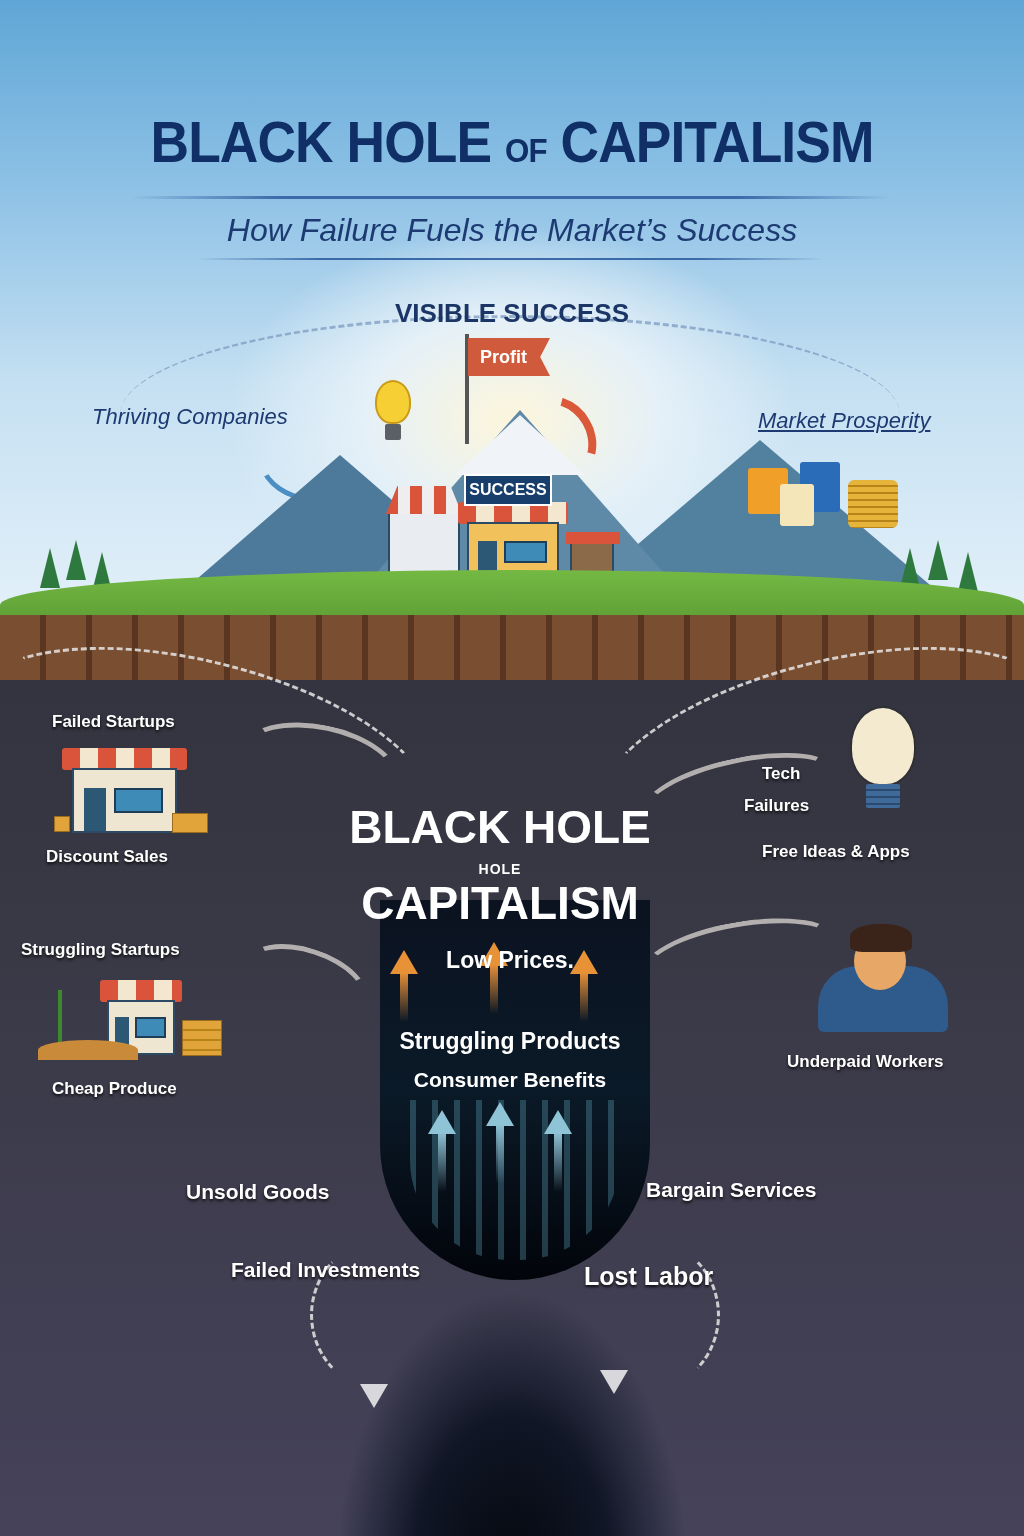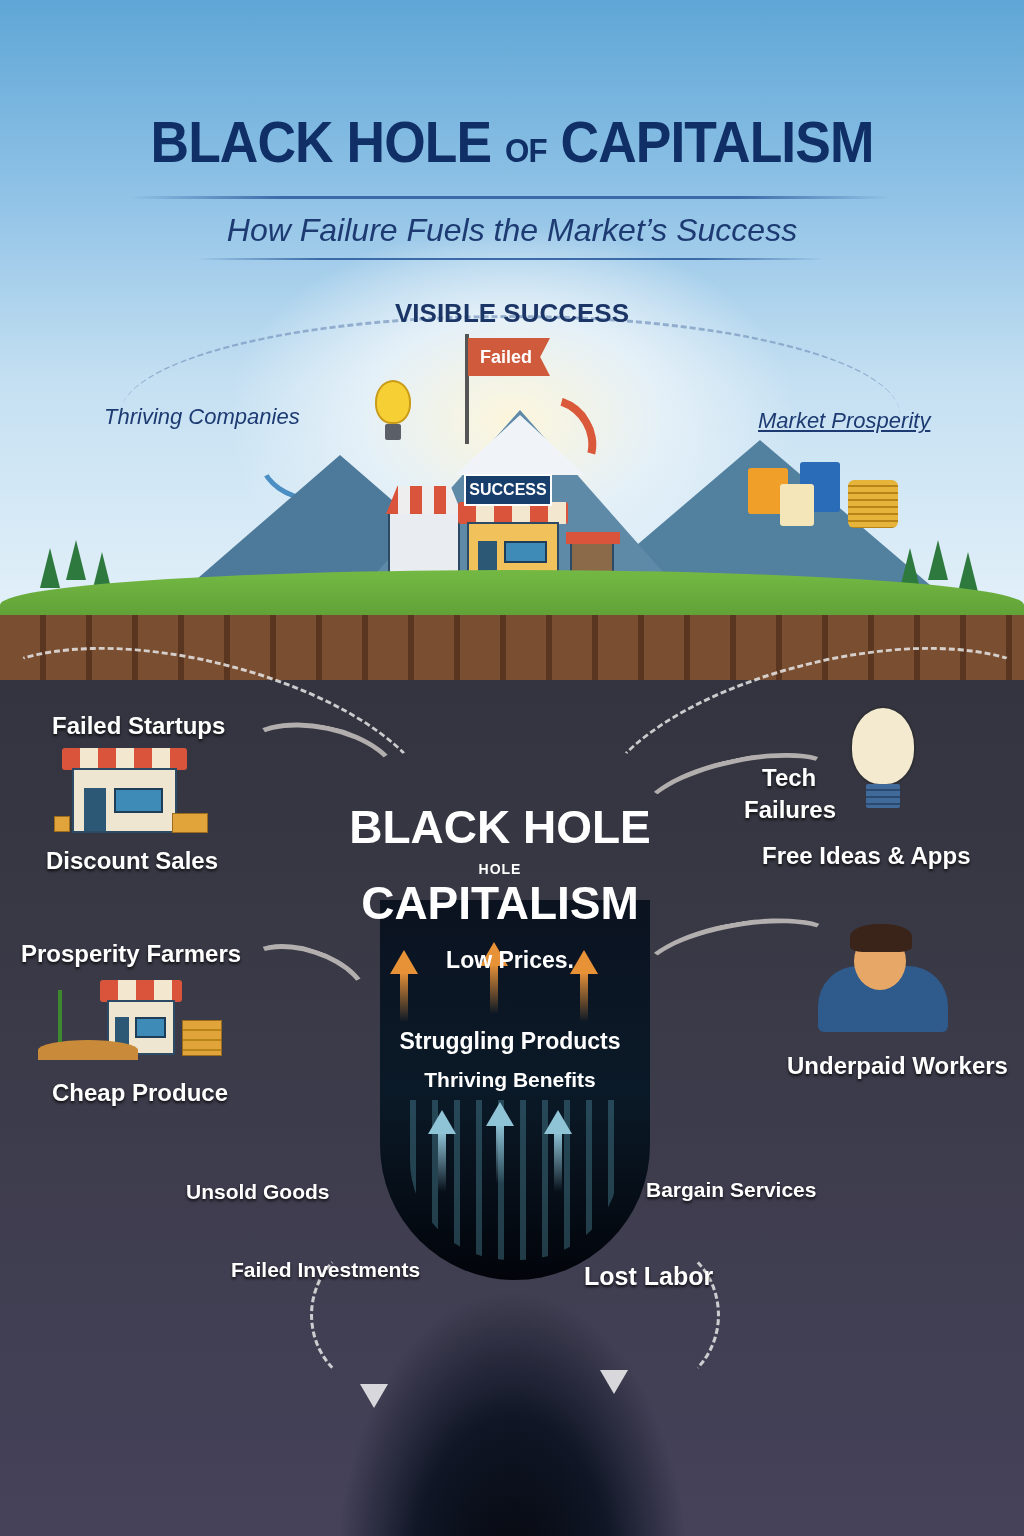--- a/index.html
+++ b/index.html
@@ -31,21 +31,21 @@
   .hole-core { position: absolute; left: 380px; top: 900px; width: 270px; height: 380px;
     border-radius: 0 0 135px 135px;
     background: linear-gradient(#0b1220 0%, #0b1a28 50%, #02040a 100%); }
   .rays { position: absolute; left: 410px; top: 1100px; width: 210px; height: 160px;
     background: repeating-linear-gradient(90deg, rgba(90,160,180,0.35) 0 6px, rgba(0,0,0,0) 6px 22px); border-radius: 0 0 100px 100px; }
   .hole-title { position: absolute; left: 330px; width: 340px; text-align: center; color: #ffffff; font-weight: 700; }
   .hole-title.l1 { top: 800px; font-size: 46px; }
   .hole-title.mid { top: 861px; font-size: 14px; letter-spacing: 1px; }
   .hole-title.l2 { top: 876px; font-size: 46px; }
   .benefit { position: absolute; left: 330px; width: 360px; text-align: center; color: #fff; font-weight: 700; font-size: 23px; }
-  .u-label { position: absolute; color: #ffffff; font-weight: 700; font-size: 24px;
+  .u-label { position: absolute; color: #ffffff; font-weight: 700; font-size: 17px;
     text-shadow: 0 2px 3px rgba(0,0,0,0.8); white-space: nowrap; }
   .arrow-up { position: absolute; width: 0; height: 0; border-left: 14px solid transparent; border-right: 14px solid transparent; }
   .arrow-up.orange { border-bottom: 24px solid #e89238; }
   .arrow-up.teal { border-bottom: 24px solid #8fc3d6; }
   .shaft { position: absolute; width: 8px; }
   .shaft.orange { background: linear-gradient(#e89238, rgba(232,146,56,0)); }
   .shaft.teal { background: linear-gradient(#8fc3d6, rgba(143,195,214,0)); }
   .icon { position: absolute; }
   .shop-awning { position: absolute; left: 0; top: 0; height: 22px; width: 100%;
     background: repeating-linear-gradient(90deg, #d9543a 0 18px, #f3e7d0 18px 36px); border-radius: 3px; }
@@ -78,34 +78,34 @@
   <span class="of">OF</span>
   <span>CAPITALISM</span>
 </div>
 <div class="rule" style="left:130px; top:196px; width:760px;"></div>
 <div class="subtitle">How Failure Fuels the Market’s Success</div>
 <div class="rule" style="left:195px; top:258px; width:630px; height:2px;"></div>
 
 <div class="arc-dash" style="left:120px; top:315px; width:780px; height:200px;"></div>
 <div class="visible-success">VISIBLE SUCCESS</div>
 
-<div class="sky-label" style="left:104px; top:404px;">Thriving Companies</div>
+<div class="sky-label" style="left:92px; top:404px;">Thriving Companies</div>
 <div class="sky-label" style="left:758px; top:408px;text-decoration:underline;">Market Prosperity</div>
 
 <div class="curved-arrow" style="left:258px; top:440px; width:90px; height:60px; border-color:#4b8ec4 transparent transparent transparent; transform:rotate(200deg);"></div>
 <div class="curved-arrow" style="left:515px; top:395px; width:80px; height:90px; border-width:8px; border-color:transparent #d9593a transparent transparent; transform:rotate(-30deg);"></div>
 
 <div class="mountain" style="left:190px; top:455px; border-width:0 150px 130px 150px; border-bottom-color:#4d7a9a;"></div>
 <div class="mountain" style="left:590px; top:440px; border-width:0 170px 145px 170px; border-bottom-color:#52809f;"></div>
 <div class="mountain" style="left:370px; top:410px; border-width:0 150px 170px 150px; border-bottom-color:#5e8aa8;"></div>
 <div class="mountain" style="left:455px; top:415px; border-width:0 65px 60px 65px; border-bottom-color:#f0f4f8;"></div>
 
 <div class="pole"></div>
 <div class="flag">
-    <span>Failed</span>
+    <span>Profit</span>
   </div>
 
 <div class="bulb" style="left:375px; top:380px; width:36px; height:44px; background:#f6cf35; border:2px solid #c99b18;"></div>
 <div style="position:absolute; left:385px; top:424px; width:16px; height:16px; background:#5a5f68; border-radius:2px;"></div>
 
 <div class="tree" style="left:40px; top:548px;"></div>
 <div class="tree" style="left:66px; top:540px;"></div>
 <div class="tree" style="left:92px; top:552px;"></div>
 <div class="tree" style="left:900px; top:548px;"></div>
 <div class="tree" style="left:928px; top:540px;"></div>
@@ -149,21 +149,21 @@
 
 <div class="shaft orange" style="left:400px; top:972px; height:50px;"></div>
 <div class="arrow-up orange" style="left:390px; top:950px;"></div>
 <div class="shaft orange" style="left:490px; top:964px; height:50px;"></div>
 <div class="arrow-up orange" style="left:480px; top:942px;"></div>
 <div class="shaft orange" style="left:580px; top:972px; height:50px;"></div>
 <div class="arrow-up orange" style="left:570px; top:950px;"></div>
 
 <div class="benefit" style="top:947px;">Low Prices.</div>
 <div class="benefit" style="top:1028px;">Struggling Products</div>
-<div class="benefit" style="top:1068px; font-size:21px;">Thriving Benefits</div>
+<div class="benefit" style="top:1068px; font-size:21px;">Consumer Benefits</div>
 
 <div class="shaft teal" style="left:438px; top:1132px; height:60px;"></div>
 <div class="arrow-up teal" style="left:428px; top:1110px;"></div>
 <div class="shaft teal" style="left:496px; top:1124px; height:60px;"></div>
 <div class="arrow-up teal" style="left:486px; top:1102px;"></div>
 <div class="shaft teal" style="left:554px; top:1132px; height:60px;"></div>
 <div class="arrow-up teal" style="left:544px; top:1110px;"></div>
 
 <div class="u-label" style="left:52px; top:712px;">Failed Startups</div>
 <div class="curved-arrow" style="left:240px; top:725px; width:160px; height:80px; transform:rotate(12deg);"></div>
@@ -171,21 +171,21 @@
   <div class="shop-awning"></div>
   <div class="shop-body">
       <div class="shop-door"></div>
       <div class="shop-window"></div>
     </div>
 </div>
 <div class="box" style="left:172px; top:813px; width:36px; height:20px;"></div>
 <div class="box" style="left:54px; top:816px; width:16px; height:16px;"></div>
 <div class="u-label" style="left:46px; top:847px;">Discount Sales</div>
 
-<div class="u-label" style="left:21px; top:940px;">Prosperity Farmers</div>
+<div class="u-label" style="left:21px; top:940px;">Struggling Startups</div>
 <div class="curved-arrow" style="left:240px; top:948px; width:130px; height:70px; transform:rotate(18deg);"></div>
 <div class="icon" style="left:100px; top:980px; width:82px; height:75px;">
   <div class="shop-awning"></div>
   <div class="shop-body">
       <div class="shop-door"></div>
       <div class="shop-window"></div>
     </div>
 </div>
 <div class="icon" style="left:38px; top:1040px; width:100px; height:20px; background:#c98a3a; border-radius:50% 50% 0 0;"></div>
 <div class="icon" style="left:58px; top:990px; width:20px; height:52px; border-left:4px solid #3d8a2e;"></div>

